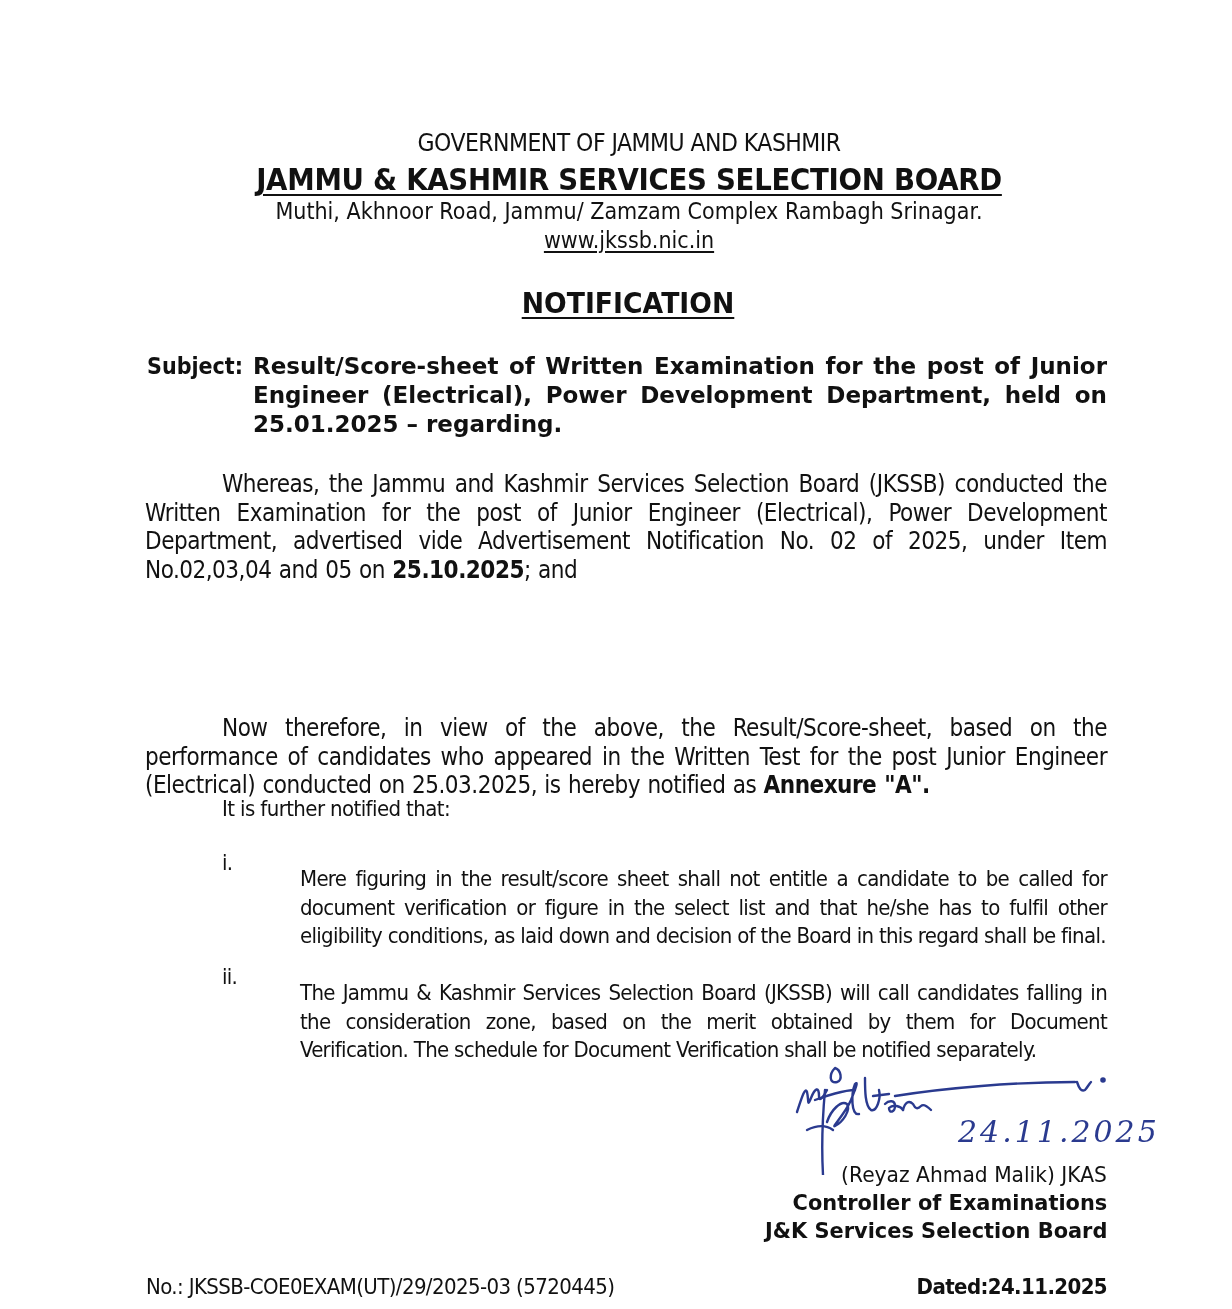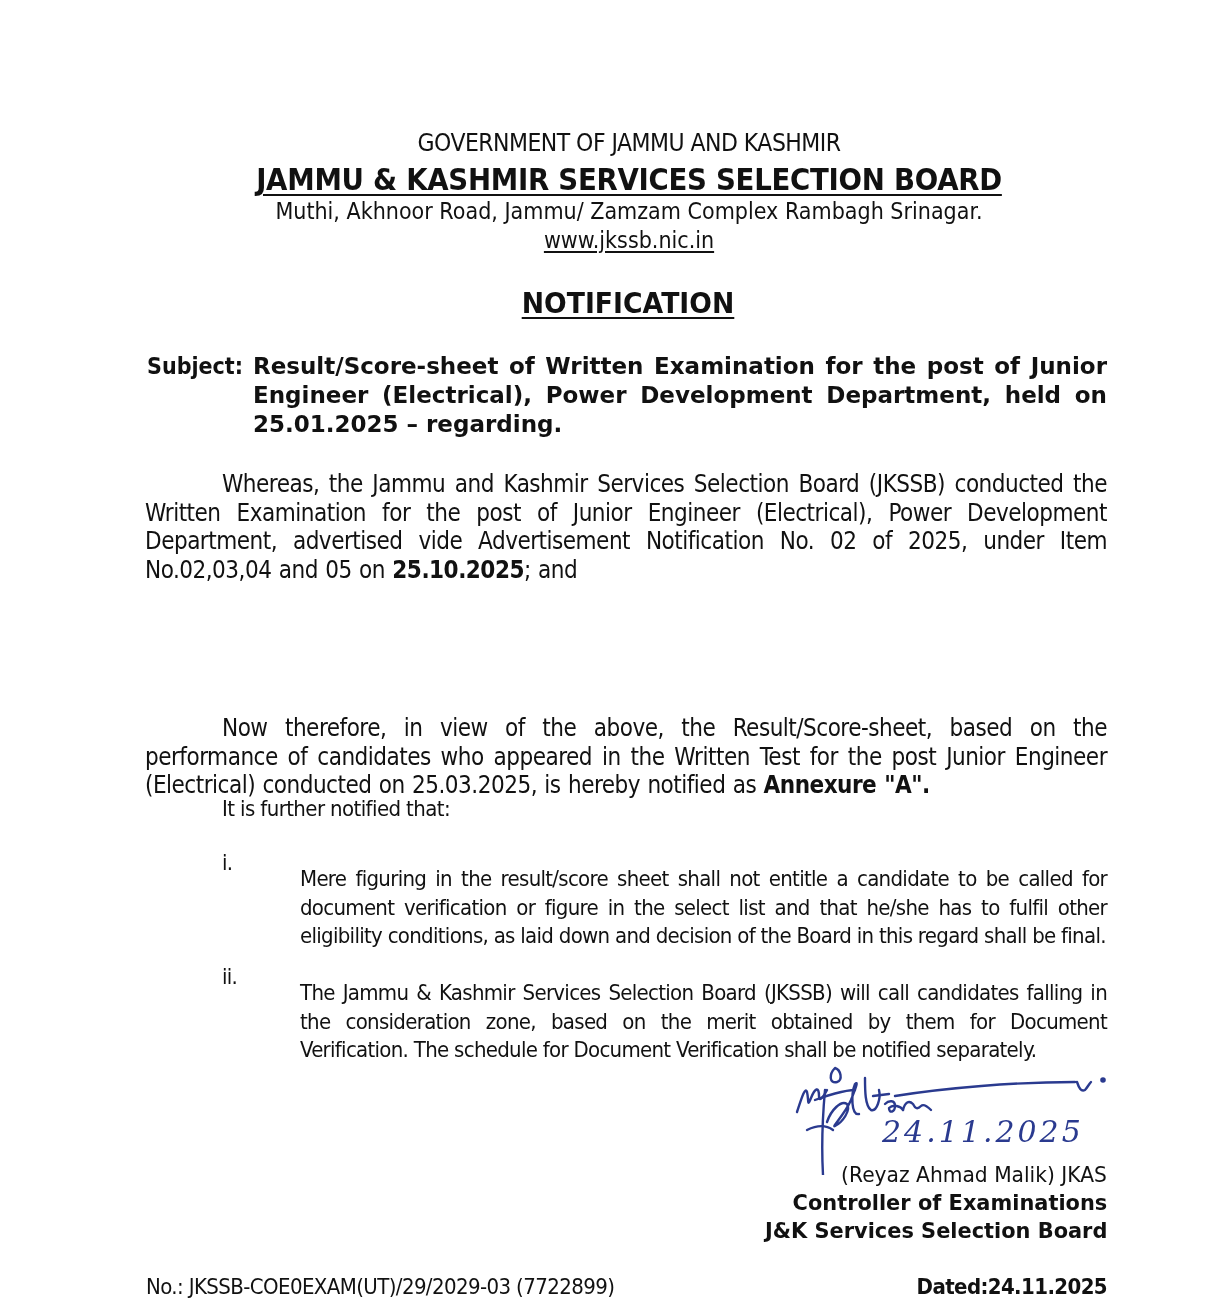--- a/index.html
+++ b/index.html
@@ -138,21 +138,21 @@
   .i1 { top: 849px; }
   .i2 { top: 963px; }
 
   .signature {
     position: absolute;
     left: 785px; top: 1060px;
     width: 360px; height: 115px;
   }
   .sig-date {
     position: absolute;
-    left: 882px; top: 1114px;
+    left: 958px; top: 1114px;
     font-size: 30px;
     color: #2a3a8f;
     font-family: "DejaVu Serif", serif;
     font-style: italic;
     letter-spacing: 3px;
     text-align: right;
   }
   .sign-name {
     position: absolute;
     top: 1162px; right: 125px;
@@ -246,16 +246,16 @@
       <circle cx="318" cy="20" r="1.6" fill="#2a3a8f"></circle>
       <path d="M22 70 C 30 66, 40 64, 48 70"></path>
     </g>
   </svg>
   <div class="sig-date">24.11.2025</div>
 
   <div class="sign-name">(Reyaz Ahmad Malik) JKAS</div>
   <div class="sign-role">Controller of Examinations</div>
   <div class="sign-org">J&amp;K Services Selection Board</div>
 
-  <div class="footer-no">No.: JKSSB-COE0EXAM(UT)/29/2029-03 (7722899)</div>
+  <div class="footer-no">No.: JKSSB-COE0EXAM(UT)/29/2025-03 (5720445)</div>
   <div class="footer-date">Dated:24.11.2025</div>
 
 </div>
 
 </body></html>

